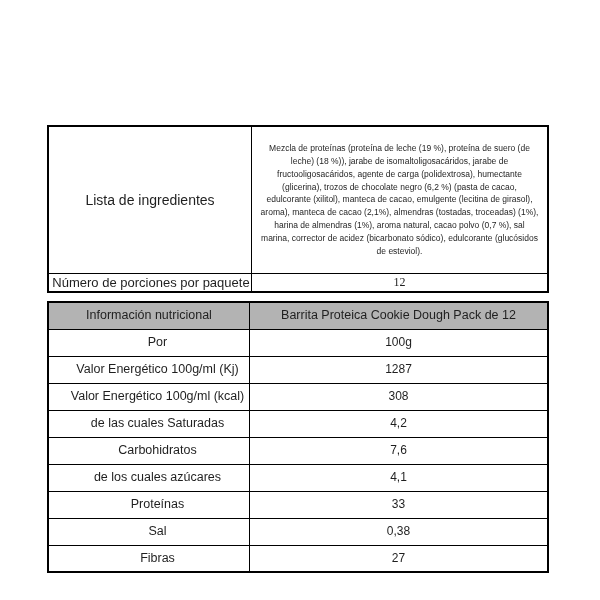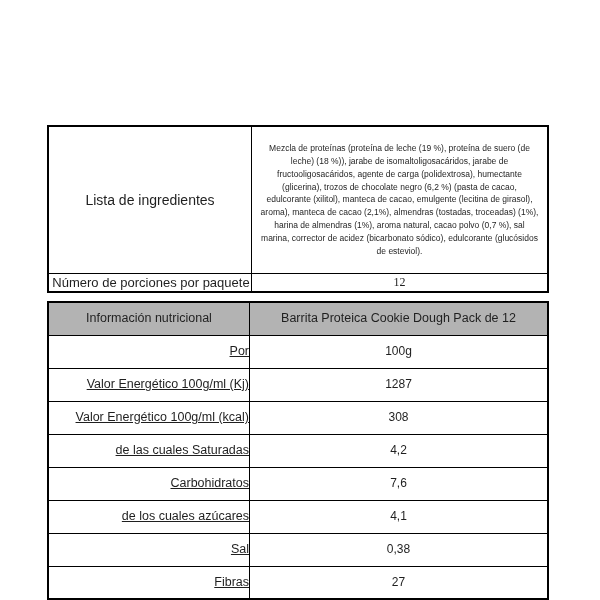--- a/index.html
+++ b/index.html
@@ -76,30 +76,29 @@
   .tbl-nutrition td {
     border: 1px solid var(--border);
     font-size: 12.5px;
     font-weight: normal;
     padding: 0;
     line-height: 13px;
     vertical-align: middle;
     overflow: hidden;
     white-space: nowrap;
   }
-  .tbl-nutrition tr { height: 33px; }
+  .tbl-nutrition tr { height: 27px; }
   .tbl-nutrition .col-left { width: 200px; }
   .tbl-nutrition thead th {
     background: var(--header-bg);
     text-align: center;
   }
   .tbl-nutrition .label-cell {
-    text-align: right;
+    text-align: center;
     padding-left: 17px;
-    text-decoration: underline;
   }
   .tbl-nutrition .value-cell {
     text-align: center;
     font-size: 12px;
   }
 </style>
 </head>
 <body>
 
 <div class="sheet">
@@ -143,20 +142,24 @@
         </tr>
         <tr>
           <td class="label-cell">Carbohidratos</td>
           <td class="value-cell">7,6</td>
         </tr>
         <tr>
           <td class="label-cell">de los cuales azúcares</td>
           <td class="value-cell">4,1</td>
         </tr>
         <tr>
+          <td class="label-cell">Proteínas</td>
+          <td class="value-cell">33</td>
+        </tr>
+        <tr>
           <td class="label-cell">Sal</td>
           <td class="value-cell">0,38</td>
         </tr>
         <tr>
           <td class="label-cell">Fibras</td>
           <td class="value-cell">27</td>
         </tr>
       </tbody>
   </table>
 

